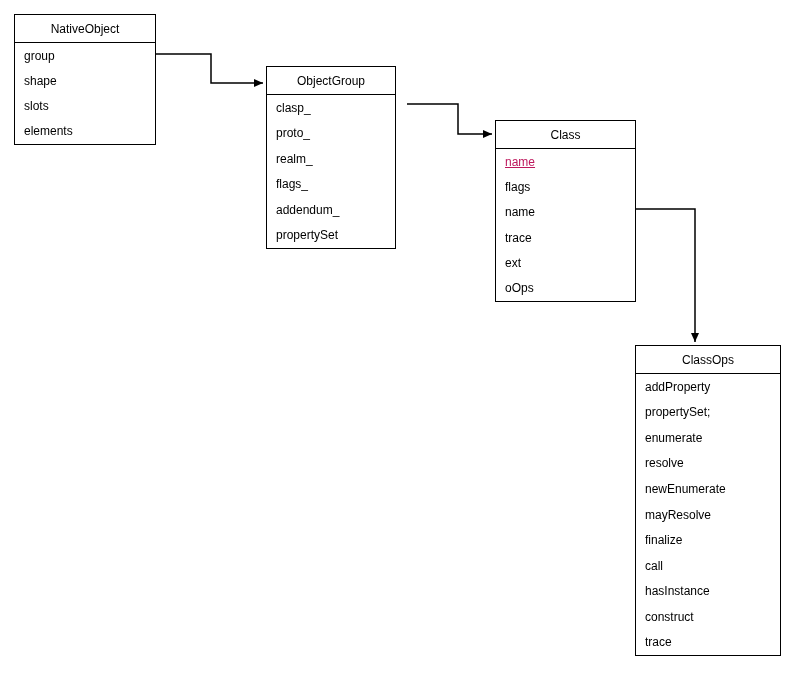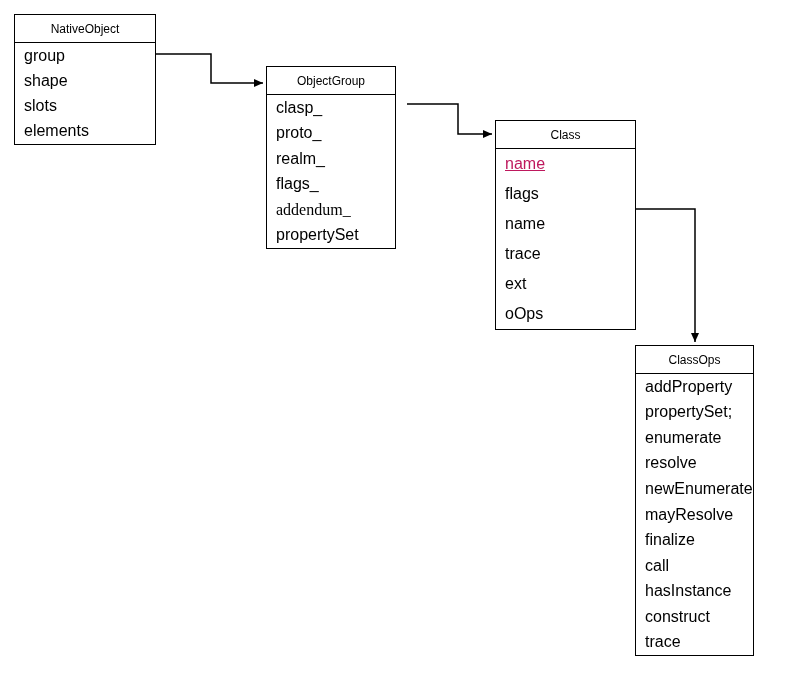--- a/index.html
+++ b/index.html
@@ -40,21 +40,21 @@
     align-items: center;
     justify-content: center;
     font-size: 12px;
     color: #000000;
   }
   .uml-field {
     flex: 1 1 auto;
     display: flex;
     align-items: center;
     padding-left: 9px;
-    font-size: 16px;
+    font-size: 12px;
     color: #000000;
     white-space: nowrap;
   }
 </style>
 </head>
 <body>
 
 <div id="canvas">
   <svg id="edges-layer" viewBox="0 0 791 676" xmlns="http://www.w3.org/2000/svg">
     <defs>
@@ -73,33 +73,33 @@
         <div class="uml-field" style="color: rgb(0, 0, 0);">shape</div>
         <div class="uml-field" style="color: rgb(0, 0, 0);">slots</div>
         <div class="uml-field" style="color: rgb(0, 0, 0);">elements</div>
       </div>
       <div class="uml-box" style="left: 266px; top: 66px; width: 130px; height: 183px; background: rgb(255, 255, 255); border-color: rgb(0, 0, 0);">
         <div class="uml-title" style="border-color: rgb(0, 0, 0); color: rgb(0, 0, 0);">ObjectGroup</div>
         <div class="uml-field" style="color: rgb(0, 0, 0);">clasp_</div>
         <div class="uml-field" style="color: rgb(0, 0, 0);">proto_</div>
         <div class="uml-field" style="color: rgb(0, 0, 0);">realm_</div>
         <div class="uml-field" style="color: rgb(0, 0, 0);">flags_</div>
-        <div class="uml-field" style="color: rgb(0, 0, 0); font-family: Liberation Serif, serif;">addendum_</div>
+        <div class="uml-field" style="color: rgb(0, 0, 0);">addendum_</div>
         <div class="uml-field" style="color: rgb(0, 0, 0);">propertySet</div>
       </div>
-      <div class="uml-box" style="left: 495px; top: 120px; width: 141px; height: 210px; background: rgb(255, 255, 255); border-color: rgb(0, 0, 0);">
+      <div class="uml-box" style="left: 495px; top: 120px; width: 141px; height: 182px; background: rgb(255, 255, 255); border-color: rgb(0, 0, 0);">
         <div class="uml-title" style="border-color: rgb(0, 0, 0); color: rgb(0, 0, 0);">Class</div>
         <div class="uml-field" style="color: #be185d; text-decoration: underline;">name</div>
         <div class="uml-field" style="color: rgb(0, 0, 0);">flags</div>
         <div class="uml-field" style="color: rgb(0, 0, 0);">name</div>
         <div class="uml-field" style="color: rgb(0, 0, 0);">trace</div>
         <div class="uml-field" style="color: rgb(0, 0, 0);">ext</div>
         <div class="uml-field" style="color: rgb(0, 0, 0);">oOps</div>
       </div>
-      <div class="uml-box" style="left: 635px; top: 345px; width: 119px; height: 311px; background: rgb(255, 255, 255); border-color: rgb(0, 0, 0);">
+      <div class="uml-box" style="left: 635px; top: 345px; width: 146px; height: 311px; background: rgb(255, 255, 255); border-color: rgb(0, 0, 0);">
         <div class="uml-title" style="border-color: rgb(0, 0, 0); color: rgb(0, 0, 0);">ClassOps</div>
         <div class="uml-field" style="color: rgb(0, 0, 0);">addProperty</div>
         <div class="uml-field" style="color: rgb(0, 0, 0);">propertySet;</div>
         <div class="uml-field" style="color: rgb(0, 0, 0);">enumerate</div>
         <div class="uml-field" style="color: rgb(0, 0, 0);">resolve</div>
         <div class="uml-field" style="color: rgb(0, 0, 0);">newEnumerate</div>
         <div class="uml-field" style="color: rgb(0, 0, 0);">mayResolve</div>
         <div class="uml-field" style="color: rgb(0, 0, 0);">finalize</div>
         <div class="uml-field" style="color: rgb(0, 0, 0);">call</div>
         <div class="uml-field" style="color: rgb(0, 0, 0);">hasInstance</div>

